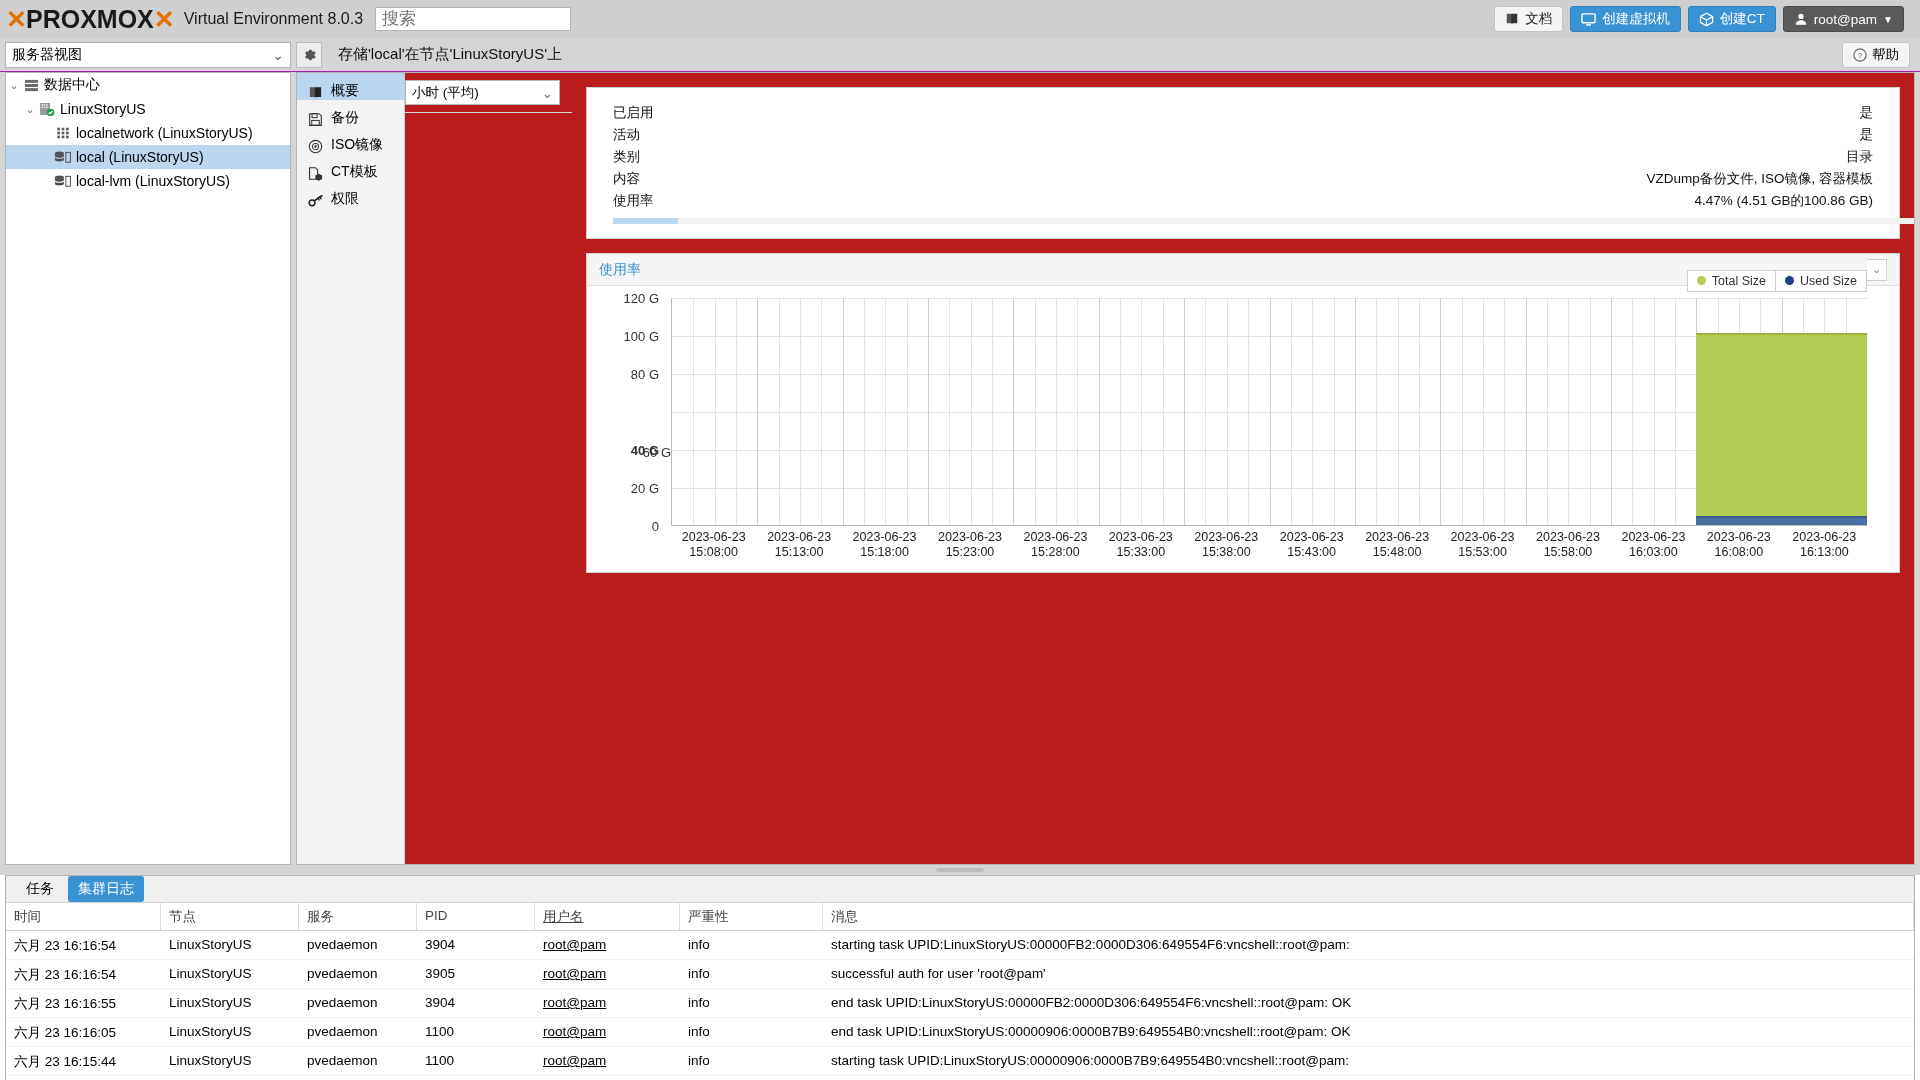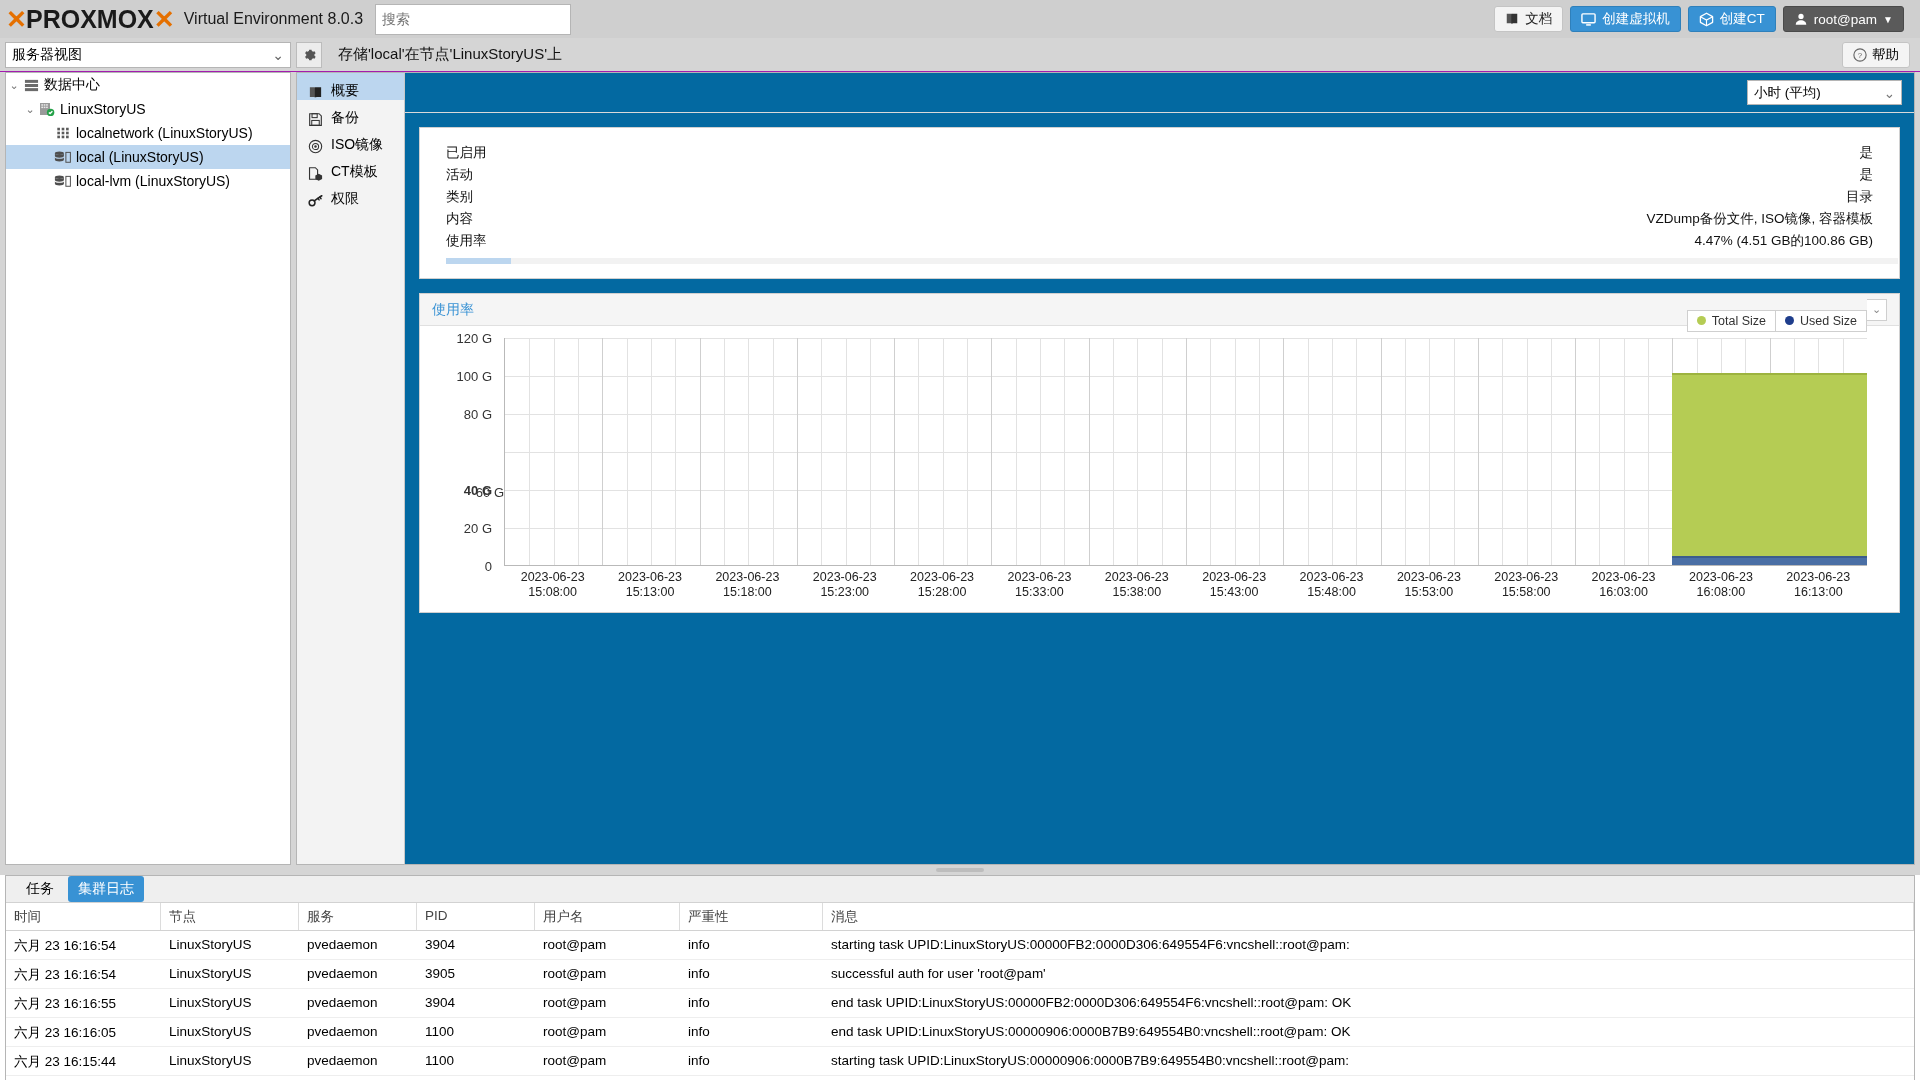--- a/index.html
+++ b/index.html
@@ -42,24 +42,24 @@
   }
   #product-name {
     font-size: 16px;
     color: #1a1a1a;
     margin-left: 10px;
     white-space: nowrap;
   }
   #search-input {
     margin-left: 12px;
     width: 196px;
-    height: 31px;
+    height: 24px;
     border: 1px solid #b5b5b5;
     background: #fff;
-    font-size: 14px;
+    font-size: 17px;
     padding: 4px 6px;
     color: #666;
     font-family: "Liberation Sans", sans-serif;
   }
   #header-right {
     margin-left: auto;
     display: flex;
     align-items: center;
     gap: 7px;
     padding-right: 8px;
@@ -172,25 +172,25 @@
     font-size: 14px;
     cursor: pointer;
     white-space: nowrap;
   }
   .nav-item.active { background: #bcd6ef; }
 
   
   #content {
     flex: 1;
     margin-right: 5px;
-    background: #0369a1;
+    background: #b91c1c;
     border: 1px solid #b5b5b5;
     border-left: 1px solid #c8c8c8;
     display: flex;
-    flex-direction: column;
+    flex-direction: row;
     overflow: hidden;
   }
   #content-toolbar {
     height: 40px;
     border-bottom: 1px solid #d9d9d9;
     display: flex;
     align-items: center;
     justify-content: flex-end;
     padding-right: 12px;
   }
@@ -335,21 +335,21 @@
     height: 29px;
     font-size:13.5px;
     border-bottom:1px solid #eee;
     cursor: pointer;
   }
   .logrow > div { padding: 6px 8px; overflow:hidden; white-space:nowrap; }
   .c-time { width:155px; flex:0 0 155px; }
   .c-node { width:138px; flex:0 0 138px; }
   .c-svc  { width:118px; flex:0 0 118px; }
   .c-pid  { width:118px; flex:0 0 118px; }
-  .c-user { width:145px; flex:0 0 145px; }
+  .c-user { width:145px; flex:0 0 145px;text-decoration:underline; }
   .c-sev  { width:143px; flex:0 0 143px; }
   .c-msg  { flex:1 1 auto; }
 </style>
 </head>
 <body>
 
 <div id="header">
   <div id="logo-block">
     <span class="logo-x" style="color:#e57000">✕</span>
       <span class="logo-word">PROXMOX</span>

